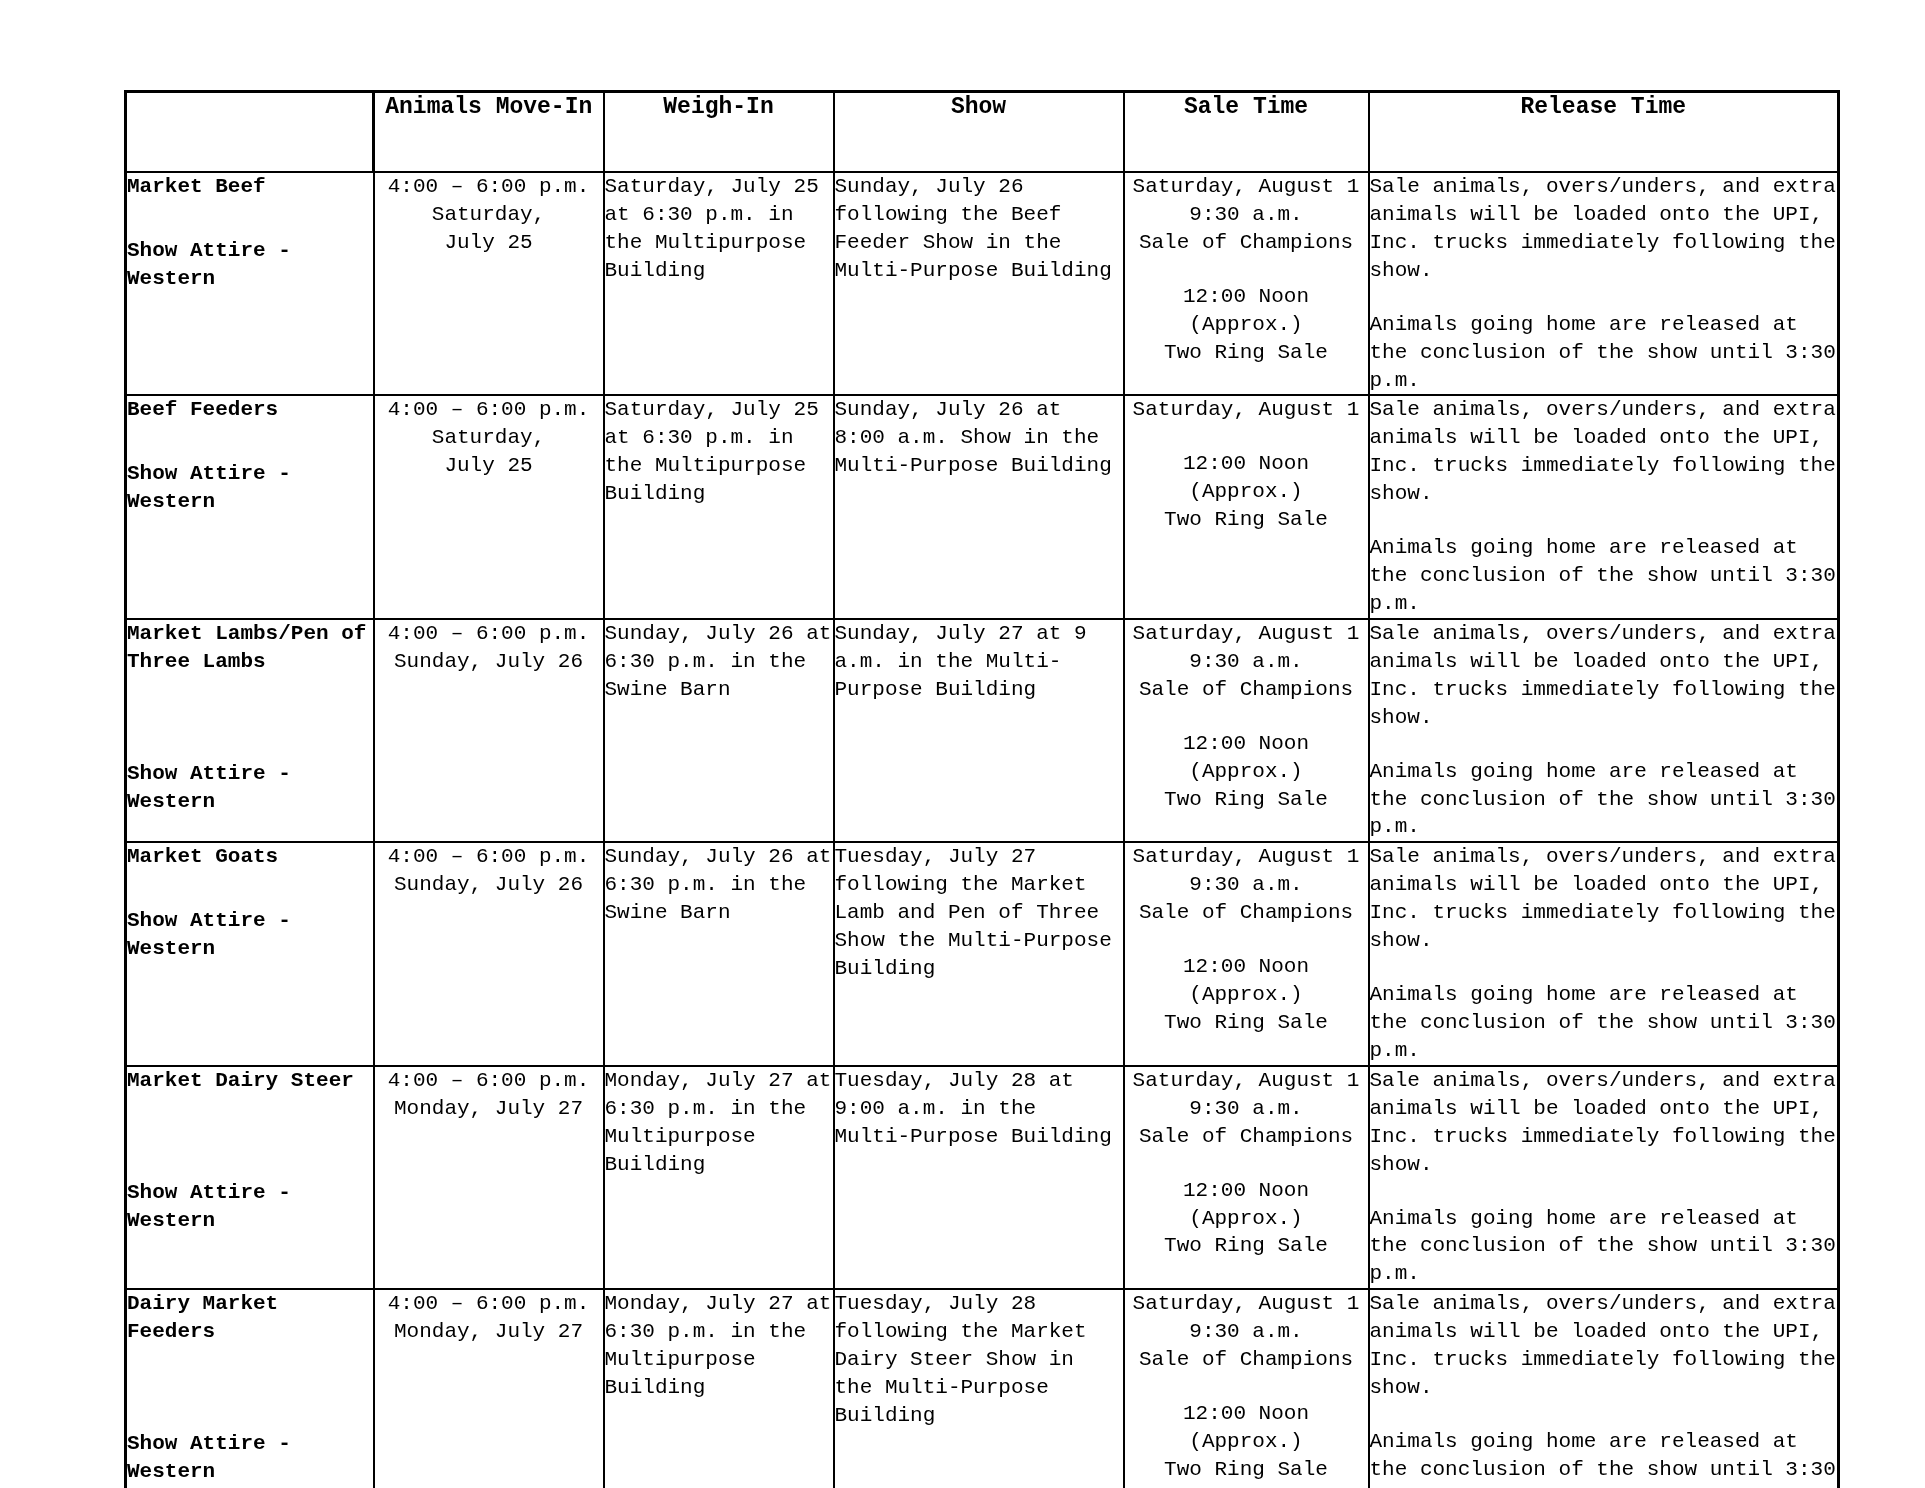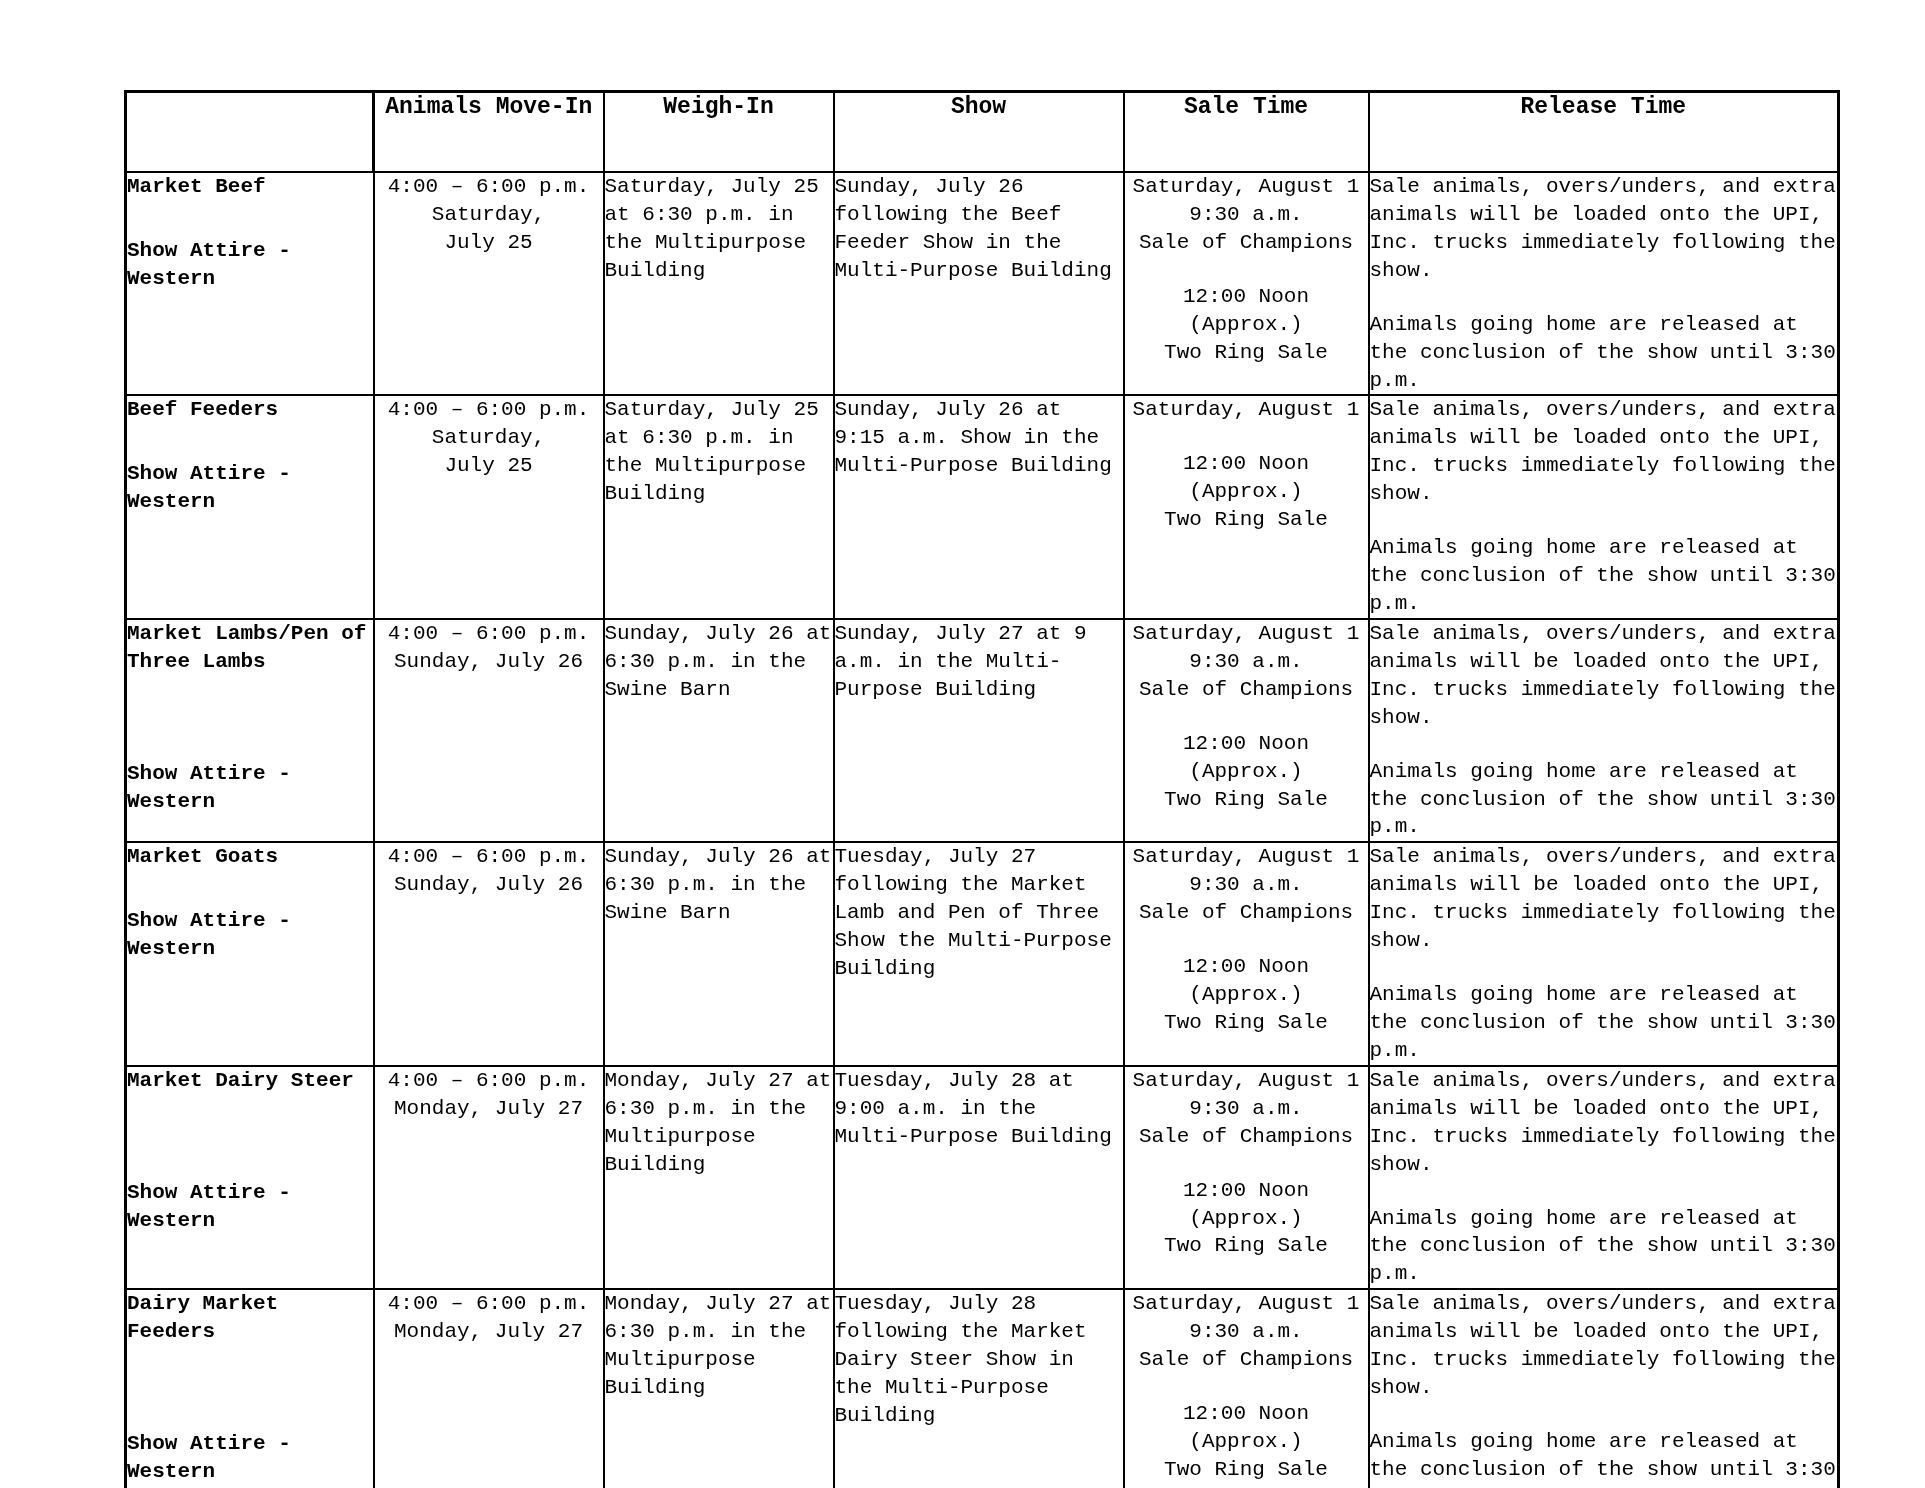--- a/index.html
+++ b/index.html
@@ -158,21 +158,21 @@
 
         <tr style="height:198px;">
           <td class="label-cell">
             <span class="animal">Beef Feeders</span>
             <span class="attire">Show Attire - Western</span>
           </td>
           <td class="center-cell nowrapish">4:00 – 6:00 p.m.
 Saturday,
 July 25</td>
           <td class="left-cell">Saturday, July 25 at 6:30 p.m. in the Multipurpose Building</td>
-          <td class="left-cell">Sunday, July 26 at 9:15 a.m. Show in the Multi-Purpose Building</td>
+          <td class="left-cell">Sunday, July 26 at 8:00 a.m. Show in the Multi-Purpose Building</td>
           <td class="center-cell">
             <span class="blk nowrapish">Saturday, August 1</span>
             <span class="spacer"></span>
             <span class="blk nowrapish">12:00 Noon (Approx.)
 Two Ring Sale</span>
           </td>
           <td class="release-cell">
             <span class="blk">Sale animals, overs/unders, and extra animals will be loaded onto the UPI, Inc. trucks immediately following the show.</span>
             <span class="spacer"></span>
             <span class="blk">Animals going home are released at the conclusion of the show until 3:30 p.m.</span>

